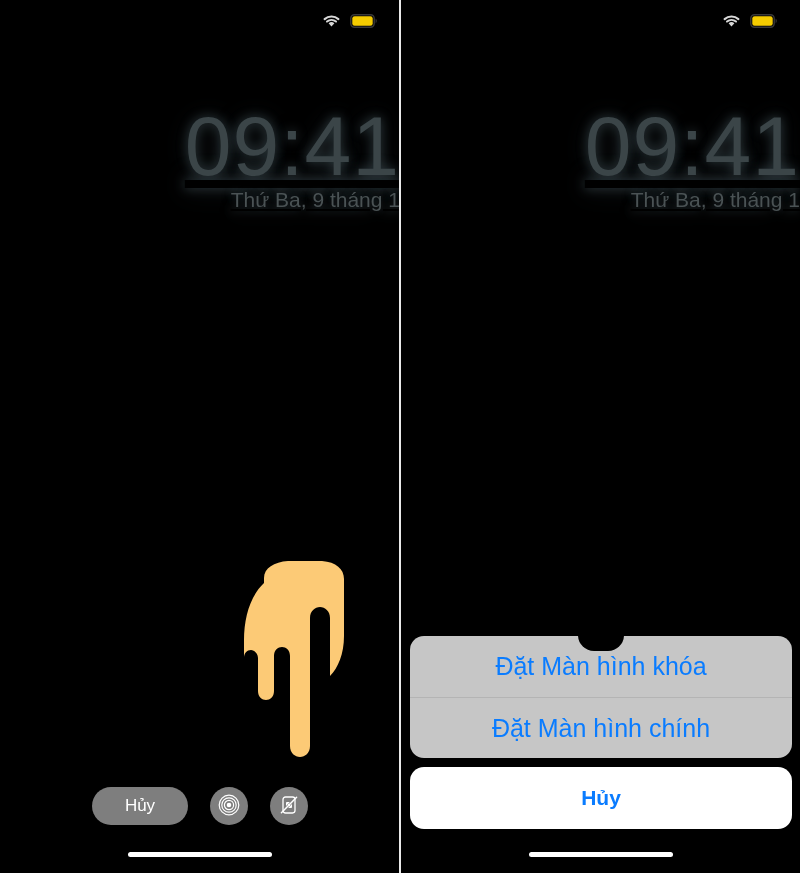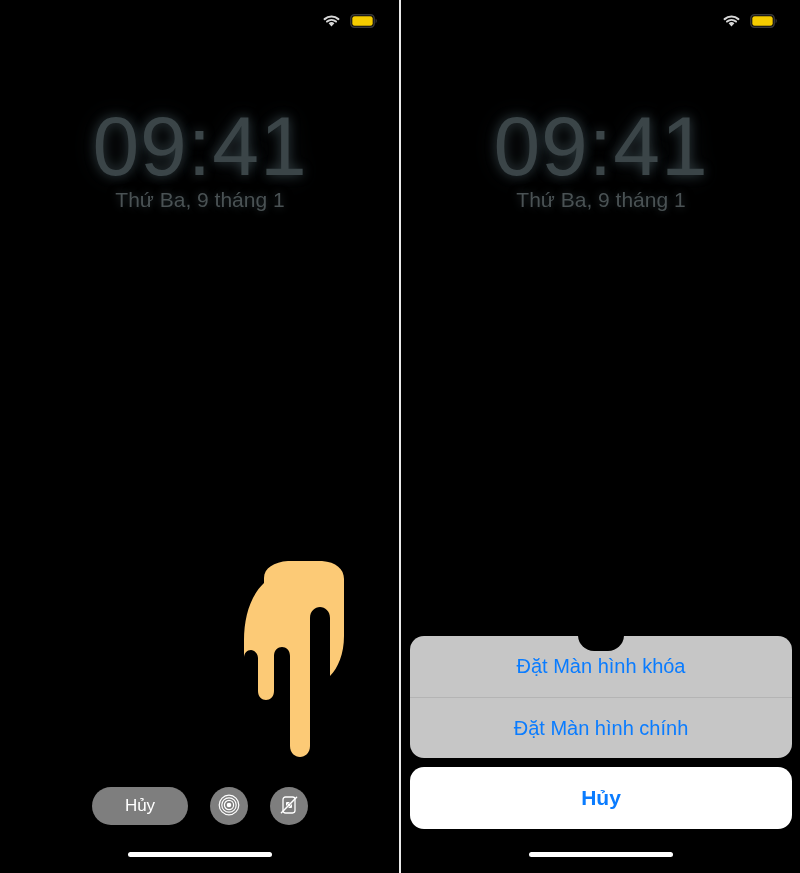--- a/index.html
+++ b/index.html
@@ -58,23 +58,24 @@
     align-items: center;
     gap: 9px;
   }
   .wifi-icon { display:block; }
   .battery-icon { display:block; }
 
   
   .lock-clock {
     position: absolute;
     left: 0; right: 0;
-    text-align: center;
+    text-align: right;
     z-index: 5;
     pointer-events: none;
+    text-decoration: underline;
   }
   .clock-time {
     font-family: "Liberation Sans", sans-serif;
     font-size: 84px;
     font-weight: 200;
     letter-spacing: 1px;
     color: #3b4548;
     text-shadow: 0 0 12px rgba(120,150,160,0.40),
                  0 0 26px rgba(90,120,130,0.22);
     line-height: 1.0;
@@ -176,21 +177,21 @@
     background: #000000;
     border-radius: 0 0 26px 26px;
     z-index: 3;
   }
   .sheet-item {
     height: 61px;
     display: flex;
     align-items: center;
     justify-content: center;
     color: #0a7cff;
-    font-size: 20px;
+    font-size: 25px;
     font-family: "Liberation Sans", sans-serif;
     cursor: pointer;
     position: relative;
     background: transparent;
     border: none;
     width: 100%;
     box-sizing: border-box;
   }
   .sheet-item + .sheet-item {
     border-top: 1px solid #b4b4b4;

